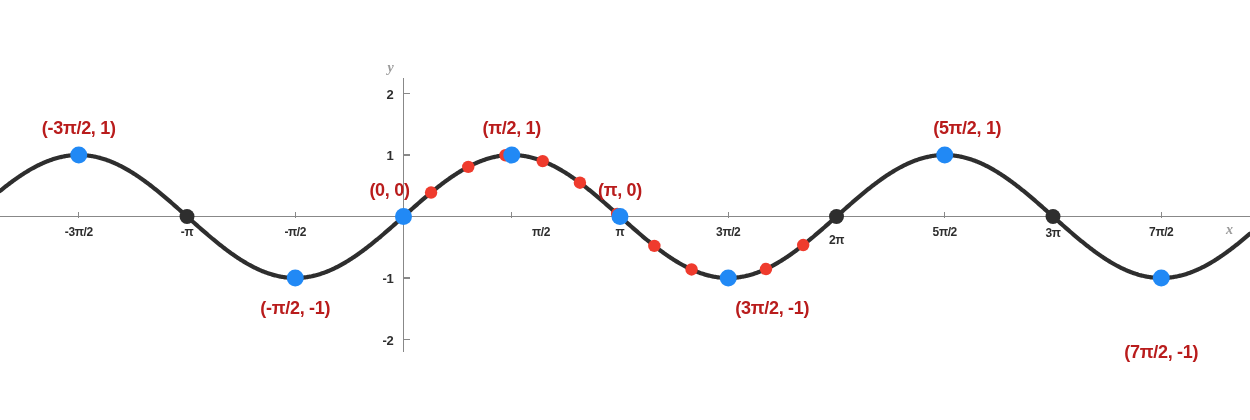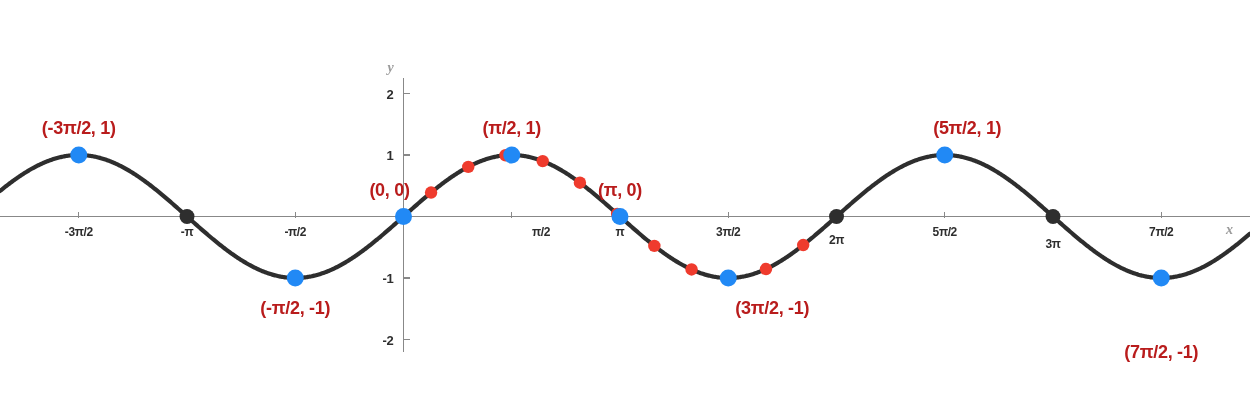--- a/index.html
+++ b/index.html
@@ -150,21 +150,21 @@
 
   <div id="labels-layer">
       <div class="tick-label" style="left: 78.75px; top: 224.5px;">-3π/2</div>
       <div class="tick-label" style="left: 187px; top: 224.5px;">-π</div>
       <div class="tick-label" style="left: 295.25px; top: 224.5px;">-π/2</div>
       <div class="tick-label" style="left: 541px; top: 224.5px;">π/2</div>
       <div class="tick-label" style="left: 620px; top: 224.5px;">π</div>
       <div class="tick-label" style="left: 728.25px; top: 224.5px;">3π/2</div>
       <div class="tick-label" style="left: 836.5px; top: 233px;">2π</div>
       <div class="tick-label" style="left: 944.75px; top: 224.5px;">5π/2</div>
-      <div class="tick-label" style="left: 1053px; top: 237px;">3π</div>
+      <div class="tick-label" style="left: 1053px; top: 226px;">3π</div>
       <div class="tick-label" style="left: 1161.25px; top: 224.5px;">7π/2</div>
       <div class="ytick-label" style="left: 393.5px; top: 93.5px;">2</div>
       <div class="ytick-label" style="left: 393.5px; top: 155px;">1</div>
       <div class="ytick-label" style="left: 393.5px; top: 278px;">-1</div>
       <div class="ytick-label" style="left: 393.5px; top: 339.5px;">-2</div>
       <div class="coord-label" style="left: 78.75px; top: 118px;">(-3π/2, 1)</div>
       <div class="coord-label" style="left: 295.25px; top: 298px;">(-π/2, -1)</div>
       <div class="coord-label" style="left: 361.5px; top: 179.5px; margin-left: 28px;">(0, 0)</div>
       <div class="coord-label" style="left: 511.75px; top: 118px;">(π/2, 1)</div>
       <div class="coord-label" style="left: 620px; top: 179.5px;">(π, 0)</div>

